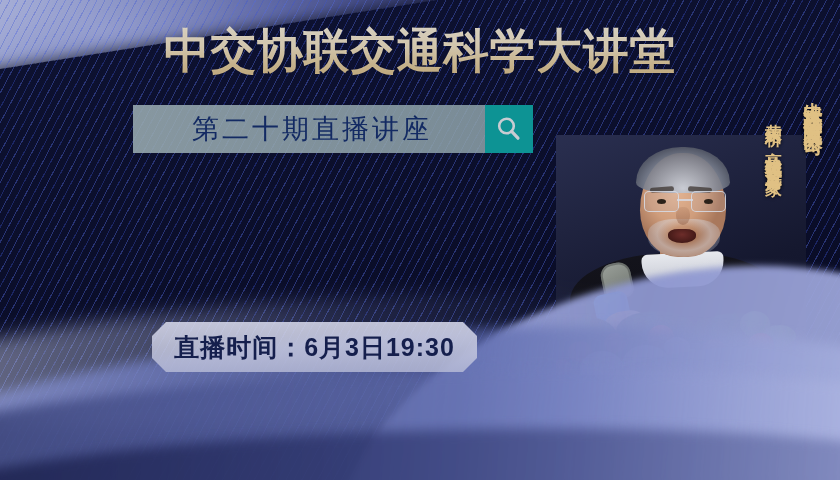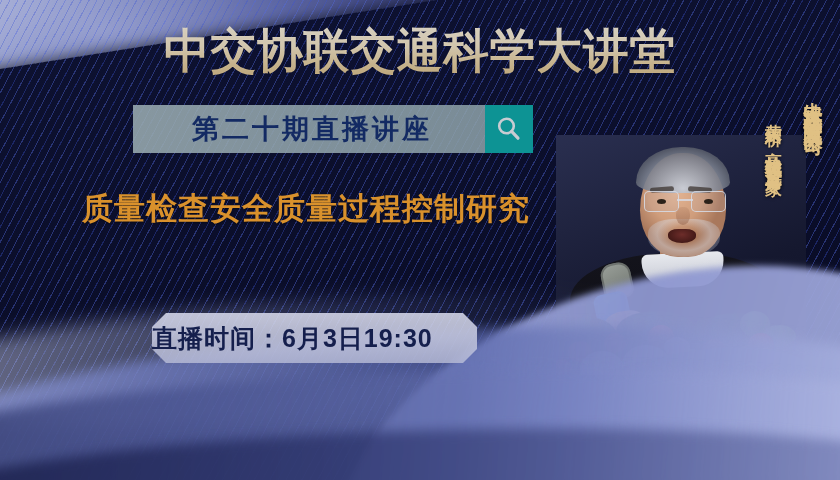--- a/index.html
+++ b/index.html
@@ -208,43 +208,43 @@
     transform:scaleX(.97);
   }
 
   
   .sub-banner{
     position:absolute;left:133px;top:105px;width:352px;height:48px;
     background:linear-gradient(90deg,rgba(152,170,176,.88),rgba(140,160,168,.86));
     display:flex;align-items:center;justify-content:center;
   }
   .sub-banner .txt{
-    font-size:27px;font-weight:bold;color:#132a63;letter-spacing:3px;
+    font-size:27px;font-weight:normal;color:#132a63;letter-spacing:3px;
     padding-left:6px;
   }
   .sub-search{
     position:absolute;left:485px;top:105px;width:48px;height:48px;
     background:#0d9394;display:flex;align-items:center;justify-content:center;
   }
 
   
   .topic{
     position:absolute;left:8px;top:188px;width:596px;text-align:center;
     color:#d9912c;font-weight:bold;font-size:31px;line-height:1.33;
     letter-spacing:1px;
     text-shadow:0 1px 2px rgba(0,0,0,.45);
   }
   .topic .l2{display:block;}
 
   
   .time-pill{
-    position:absolute;left:152px;top:313px;width:325px;height:50px;
+    position:absolute;left:152px;top:322px;width:325px;height:50px;
     background:linear-gradient(180deg,rgba(214,216,234,.88),rgba(186,190,216,.80));
     clip-path:polygon(14px 0,311px 0,325px 14px,325px 36px,311px 50px,14px 50px,0 36px,0 14px);
-    display:flex;align-items:center;justify-content:flex-start;
+    display:flex;align-items:center;justify-content:center;
     box-shadow:0 0 10px rgba(160,170,220,.25);
   }
   .time-pill .txt{
     font-size:25px;font-weight:bold;color:#151f4d;letter-spacing:1px;
   }
 
   
   .v-col{
     position:absolute;
     writing-mode:vertical-rl;text-orientation:upright;
@@ -336,21 +336,20 @@
     <span class="txt">第二十期直播讲座</span>
   </div>
   <div class="sub-search">
     <svg width="30" height="30" viewBox="0 0 30 30">
       <circle cx="12.5" cy="12" r="7.3" fill="none" stroke="#c8ccd2" stroke-width="2.6"></circle>
       <line x1="17.6" y1="17.4" x2="24" y2="24.2" stroke="#c8ccd2" stroke-width="3.2" stroke-linecap="round"></line>
     </svg>
   </div>
 
   <div class="topic">
-    <span class="l2">质量检查安全质量过程控制研究</span>
   </div>
 
   <div class="time-pill">
     <span class="txt">直播时间：6月3日19:30</span>
   </div>
 
   <div class="v-col v-org">中铁大桥科学研究院有限公司</div>
   <div class="v-col v-person">黄绍桥　高栓试验研究首席专家</div>
 
 

